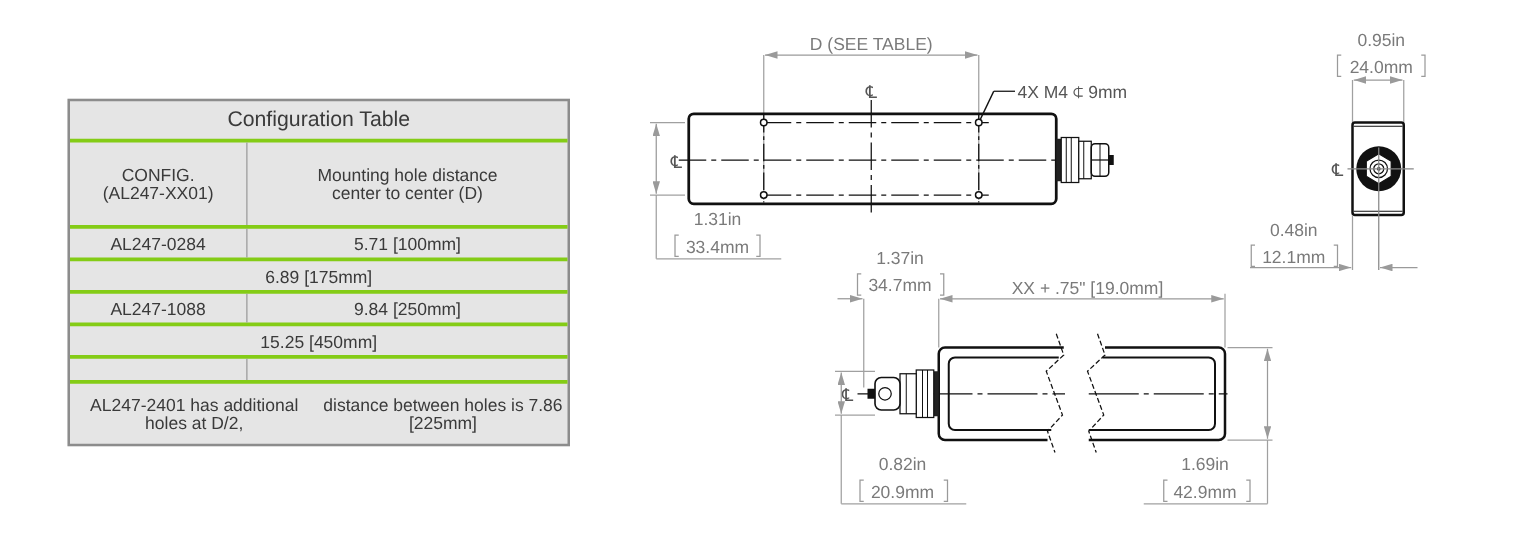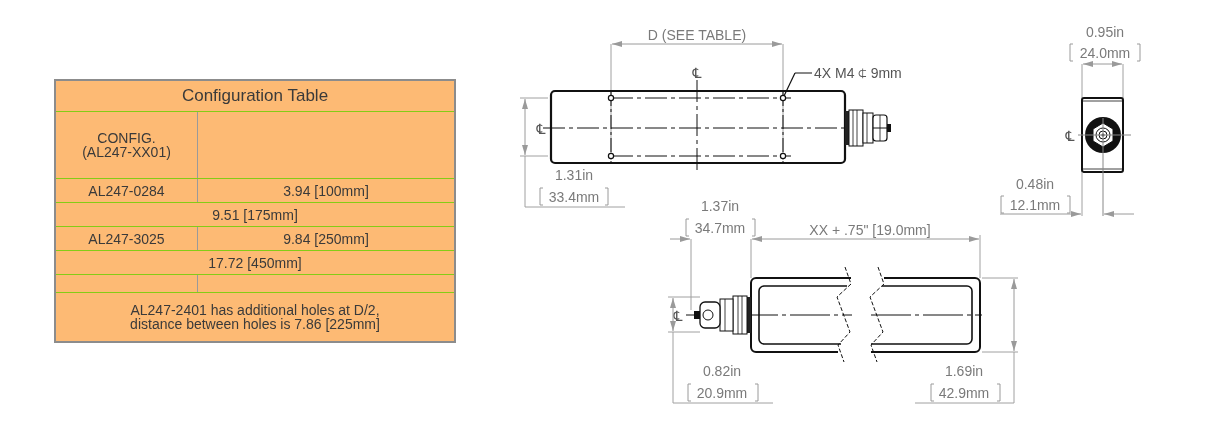--- a/index.html
+++ b/index.html
@@ -1,20 +1,20 @@
 <!DOCTYPE html>
 <html><head>
 <meta charset="utf-8">
 <style>
   html, body { margin:0; padding:0; background:#ffffff; }
   body { width:1210px; height:431px; position:relative; overflow:hidden;
          font-family:"Liberation Sans", "DejaVu Sans", sans-serif; }
   .tbl { position:absolute; left:54px; top:79px; width:402px; border:2px solid #8c8c8c;
-         box-sizing:border-box; background:#fdba74; color:#3a3a3a; }
-  .tbl .row { display:flex; border-top:1px solid #84cc16; }
+         box-sizing:border-box; background:#e5e5e5; color:#3a3a3a; }
+  .tbl .row { display:flex; border-top:3px solid #84cc16; }
   .tbl .row:first-child { border-top:none; }
   .tbl .cell { display:flex; align-items:center; justify-content:center; text-align:center;
                font-size:14px; line-height:14px; font-weight:300; }
   .tbl .c1 { width:141px; border-right:1px solid #9a9a9a; }
   .tbl .c2 { flex:1; }
   .tbl .full { flex:1; }
   .r-title { height:30px; font-size:17px !important; }
   .r-head { height:66px; }
   .r-data { height:23px; }
   .r-empty { height:17px; }
@@ -28,41 +28,45 @@
 
 <div class="tbl">
   <div class="row r-title">
     <div class="cell full" style="font-size:17px;">Configuration Table</div>
   </div>
   <div class="row r-head">
     <div class="cell c1" style="flex-direction:column;">
       <span>CONFIG.</span>
       <span>(AL247-XX01)</span>
     </div>
+    <div class="cell c2" style="flex-direction:column;">
+      <span>Mounting hole distance</span>
+      <span>center to center  (D)</span>
+    </div>
   </div>
   <div class="row r-data">
     <div class="cell c1">AL247-0284</div>
-    <div class="cell c2">3.94 [100mm]</div>
-  </div>
-  <div class="row r-data">
-    <div class="cell c2">9.51 [175mm]</div>
-  </div>
-  <div class="row r-data">
-    <div class="cell c1">AL247-3025</div>
+    <div class="cell c2">5.71 [100mm]</div>
+  </div>
+  <div class="row r-data">
+    <div class="cell c2">6.89 [175mm]</div>
+  </div>
+  <div class="row r-data">
+    <div class="cell c1">AL247-1088</div>
     <div class="cell c2">9.84 [250mm]</div>
   </div>
   <div class="row r-data">
-    <div class="cell c2">17.72  [450mm]</div>
+    <div class="cell c2">15.25  [450mm]</div>
   </div>
   <div class="row r-empty">
     <div class="cell c1"></div>
     <div class="cell c2"></div>
   </div>
   <div class="row r-note">
-    <div class="cell full" style="flex-direction:column;">
+    <div class="cell full" style="flex-direction:row;">
       <span>AL247-2401 has additional holes at D/2,</span>
       <span>distance between holes is 7.86 [225mm]</span>
     </div>
   </div>
 </div>
 
 <svg id="drawing" width="1210" height="431" viewBox="0 0 1210 431" xmlns="http://www.w3.org/2000/svg">
   <defs>
     <marker id="arr" markerWidth="10" markerHeight="6" refX="10" refY="3" orient="auto-start-reverse" markerUnits="userSpaceOnUse">
       <path d="M0,0 L10,3 L0,6 Z" fill="#9a9a9a"></path>

